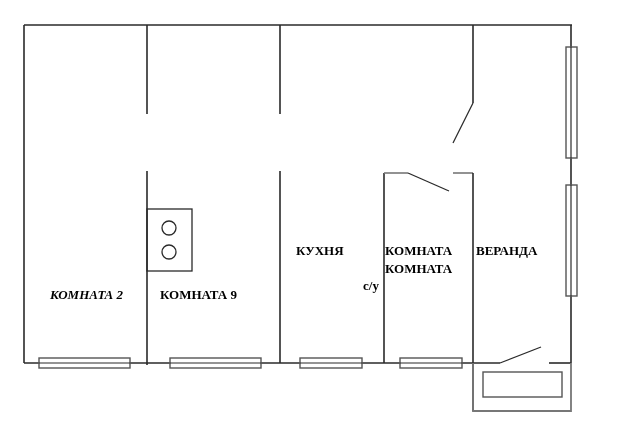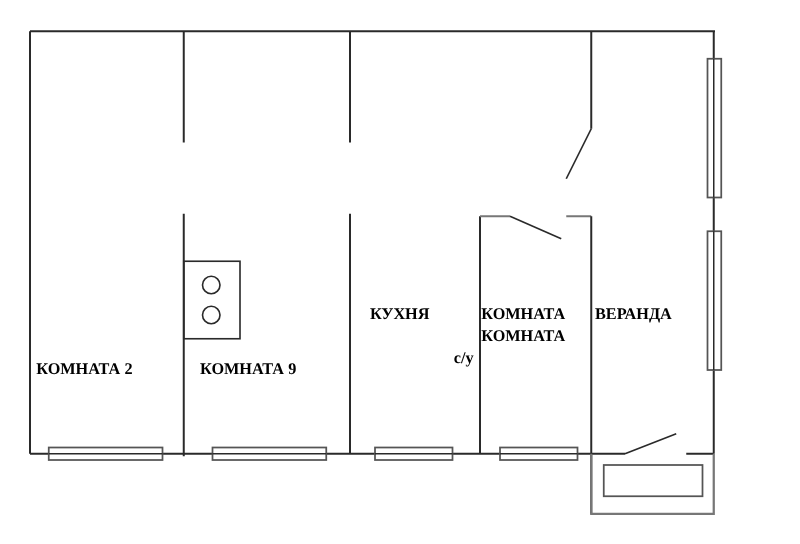--- a/index.html
+++ b/index.html
@@ -71,19 +71,19 @@
   </g>
 
   <g fill="#ffffff" stroke="#555" stroke-width="1.4">
     <rect x="566" y="47" width="11" height="111"></rect>
     <line x1="571" y1="47" x2="571" y2="158" stroke="#2a2a2a" stroke-width="1.2"></line>
     <rect x="566" y="185" width="11" height="111"></rect>
     <line x1="571" y1="185" x2="571" y2="296" stroke="#2a2a2a" stroke-width="1.2"></line>
   </g>
 </svg>
 
-<div class="lbl" style="left:29px; top:286px; width:100px;">КОМНАТА 2</div>
+<div class="lbl" style="left:50px; top:286px; width:100px;font-style:italic;">КОМНАТА 2</div>
 <div class="lbl" style="left:160px; top:286px; width:100px;">КОМНАТА 9</div>
 <div class="lbl" style="left:296px; top:242px; width:70px;">КУХНЯ</div>
 <div class="lbl" style="left:385px; top:242px; width:88px;">КОМНАТА</div>
 <div class="lbl" style="left:385px; top:260px; width:108px;">КОМНАТА</div>
 <div class="lbl" style="left:363px; top:277px; width:88px;">с/у</div>
 <div class="lbl" style="left:476px; top:242px; width:90px;">ВЕРАНДА</div>
 
 </body></html>

